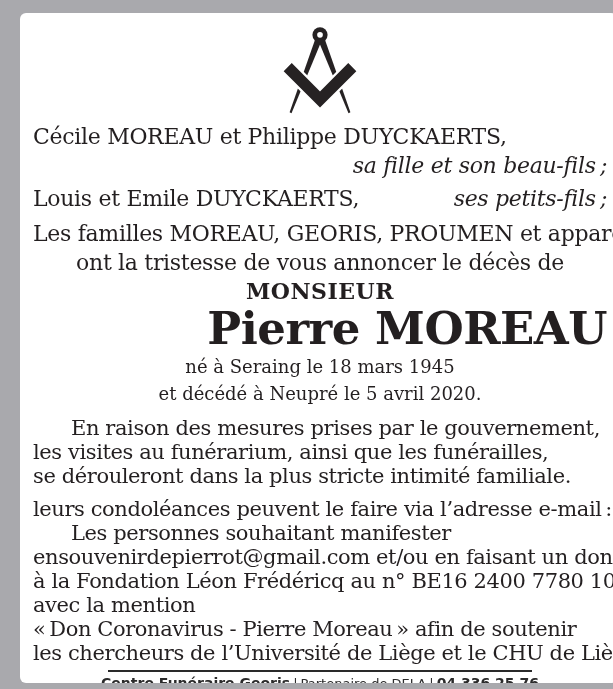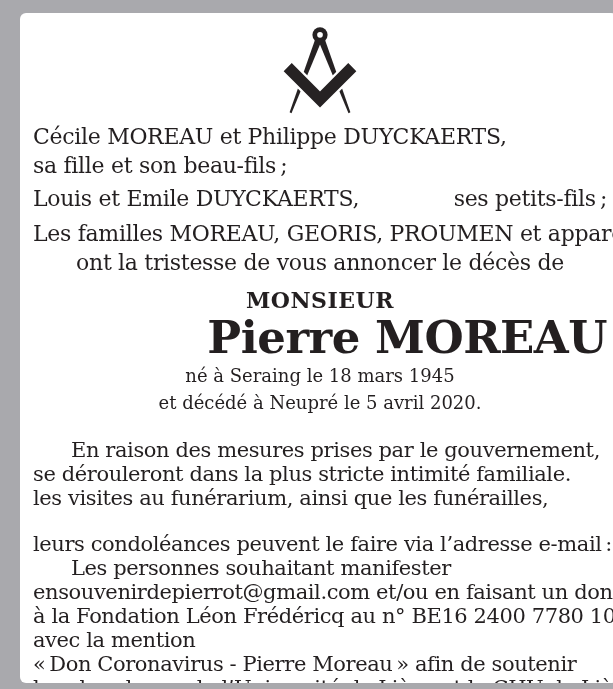--- a/index.html
+++ b/index.html
@@ -24,45 +24,45 @@
   .logo-wrap { text-align: center; margin: 13px 0 4px 0; }
   .logo-wrap svg { display: inline-block; }
 
   .txt {
     font-size: 22px;
     line-height: 29px;
     letter-spacing: -0.3px;
     white-space: nowrap;
   }
   .rel-row { display: flex; justify-content: space-between; align-items: baseline; gap: 16px; }
-  .relation { text-align: left; }
+  .relation { font-style: italic; text-align: right; }
   .names { text-align: left; }
   .centered { text-align: center; }
   .mt4 { margin-top: 4px; }
   .mt6 { margin-top: 6px; }
 
   .honorific {
     font-weight: bold;
     font-size: 22px;
     line-height: 27px;
     text-align: center;
     letter-spacing: 0.5px;
-    margin-top: 10px;
+    margin-top: 1px;
   }
   .deceased-name {
     font-weight: bold;
     font-size: 45px;
     line-height: 48px;
     text-align: right;
     letter-spacing: -0.5px;
     white-space: nowrap;
   }
   .dates { font-size: 18px; line-height: 27px; text-align: center; white-space: nowrap; }
 
-  .body-par { margin-top: 22px; }
+  .body-par { margin-top: 9px; }
   .body-line {
     font-size: 21px;
     line-height: 24px;
     letter-spacing: -0.4px;
     white-space: nowrap;
   }
   .indent { padding-left: 38px; }
 
   .footer { margin-top: 5px; text-align: center; font-family: "DejaVu Sans", sans-serif; }
   .footer-rule {
@@ -104,22 +104,22 @@
   <div class="txt centered mt6">Les familles MOREAU, GEORIS, PROUMEN et apparentées</div>
   <div class="txt centered">ont la tristesse de vous annoncer le décès de</div>
 
   <div class="honorific">MONSIEUR</div>
   <div class="deceased-name">Pierre MOREAU</div>
   <div class="dates">né à Seraing le 18 mars 1945</div>
   <div class="dates">et décédé à Neupré le 5 avril 2020.</div>
 
   <div class="body-par">
     <div class="body-line indent">En raison des mesures prises par le gouvernement,</div>
+    <div class="body-line">les visites au funérarium, ainsi que les funérailles,</div>
     <div class="body-line">se dérouleront dans la plus stricte intimité familiale.</div>
-    <div class="body-line">les visites au funérarium, ainsi que les funérailles,</div>
   </div>
 
   <div class="body-par">
     <div class="body-line">leurs condoléances peuvent le faire via l’adresse e-mail :</div>
     <div class="body-line indent">Les personnes souhaitant manifester</div>
     <div class="body-line">ensouvenirdepierrot@gmail.com et/ou en faisant un don</div>
     <div class="body-line">à la Fondation Léon Frédéricq au n° BE16 2400 7780 1074</div>
     <div class="body-line">avec la mention</div>
     <div class="body-line">« Don Coronavirus - Pierre Moreau » afin de soutenir</div>
     <div class="body-line">les chercheurs de l’Université de Liège et le CHU de Liège.</div>

